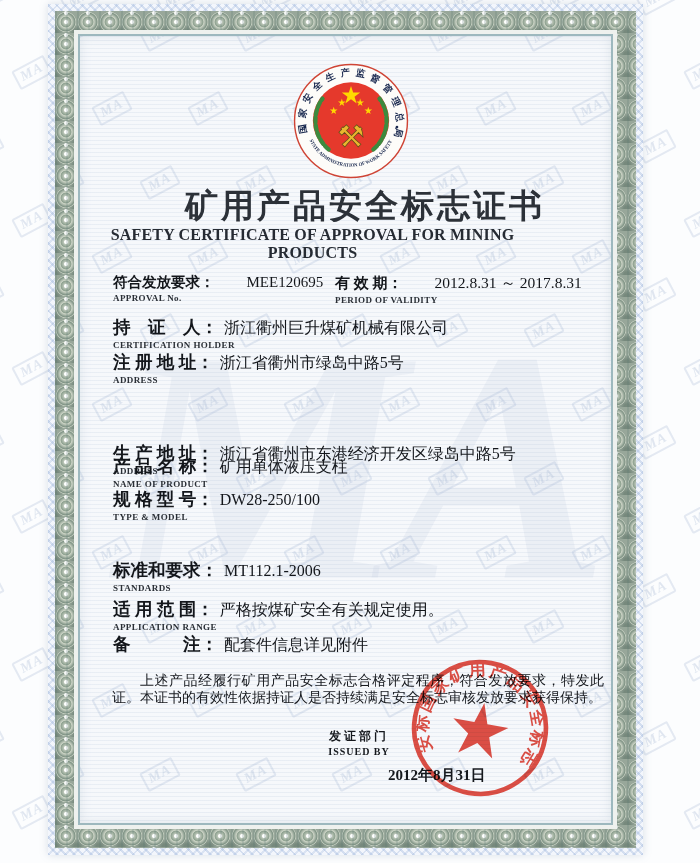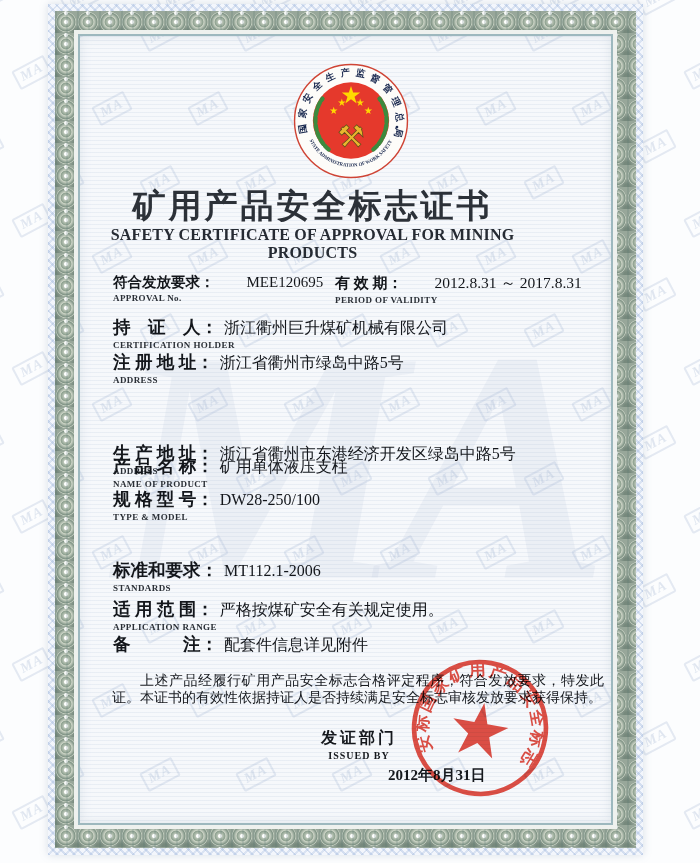--- a/index.html
+++ b/index.html
@@ -34,21 +34,21 @@
       radial-gradient(circle at 22px 22px, #77897d 3px, rgba(0,0,0,0) 8px);
     background-size:22px 22px; }
   .cert-paper { position:relative; width:100%; height:100%;
     border:2px solid #9db8be; box-shadow:0 0 0 4px #eef1ee, inset 0 0 12px rgba(130,155,170,.20);
     background-color:#f6f8fb;
     background-image:repeating-linear-gradient(180deg, rgba(165,185,210,.17) 0 1px, rgba(0,0,0,0) 1px 4px);
     overflow:hidden; }
 
   
   .emblem { position:absolute; left:212px; top:26px; }
-  .title { position:absolute; left:0; top:148px; width:465px; text-align:center;
+  .title { position:absolute; left:0; top:148px; width:465px; text-align:right;
     font-size:33px; font-weight:700; letter-spacing:3px; color:#2c3138; }
   .subtitle { position:absolute; left:0; top:190px; width:465px; text-align:center;
     font-size:16px; font-weight:700; letter-spacing:.2px; color:#262b33; }
 
   
   .field { position:absolute; left:33px; color:#13161b; white-space:nowrap; }
   .f-label { font-size:17.5px; font-weight:700; white-space:pre; }
   .f-value { font-size:16px; margin-left:6px; }
   .f-en { font-size:9px; letter-spacing:.4px; color:#2a2f36; margin-top:1px;
     font-family:"Liberation Serif","DejaVu Serif",serif; font-weight:700; }
@@ -56,21 +56,21 @@
   .row-approval .f-label { font-size:14.5px; }
   .row-approval .f-value { font-size:15px;margin-left:32px; }
   .validity { position:absolute; left:222px; top:0; }
   .validity .f-label { font-size:15px; }
   .validity .f-value { font-size:15.5px; }
 
   
   .para { position:absolute; left:32px; top:636px; width:492px; text-indent:2em;
     font-size:14px; line-height:17px; text-align:justify; color:#15181d; }
   .issued { position:absolute; left:216px; top:692px; width:126px; text-align:center; color:#15181d; }
-  .issued-cn { font-size:16px; font-weight:700; letter-spacing:3px; }
+  .issued-cn { font-size:12px; font-weight:700; letter-spacing:3px; }
   .issued-en { font-size:10px; font-weight:700; letter-spacing:1px; margin-top:1px; }
   .date { position:absolute; left:308px; top:730px; font-size:15px; font-weight:700; color:#15181d; }
 
   .stamp { position:absolute; left:324px; top:616px; opacity:.88;
     transform:rotate(10deg); mix-blend-mode:multiply; }
 </style>
 </head>
 <body>
 
 <div class="photo">

